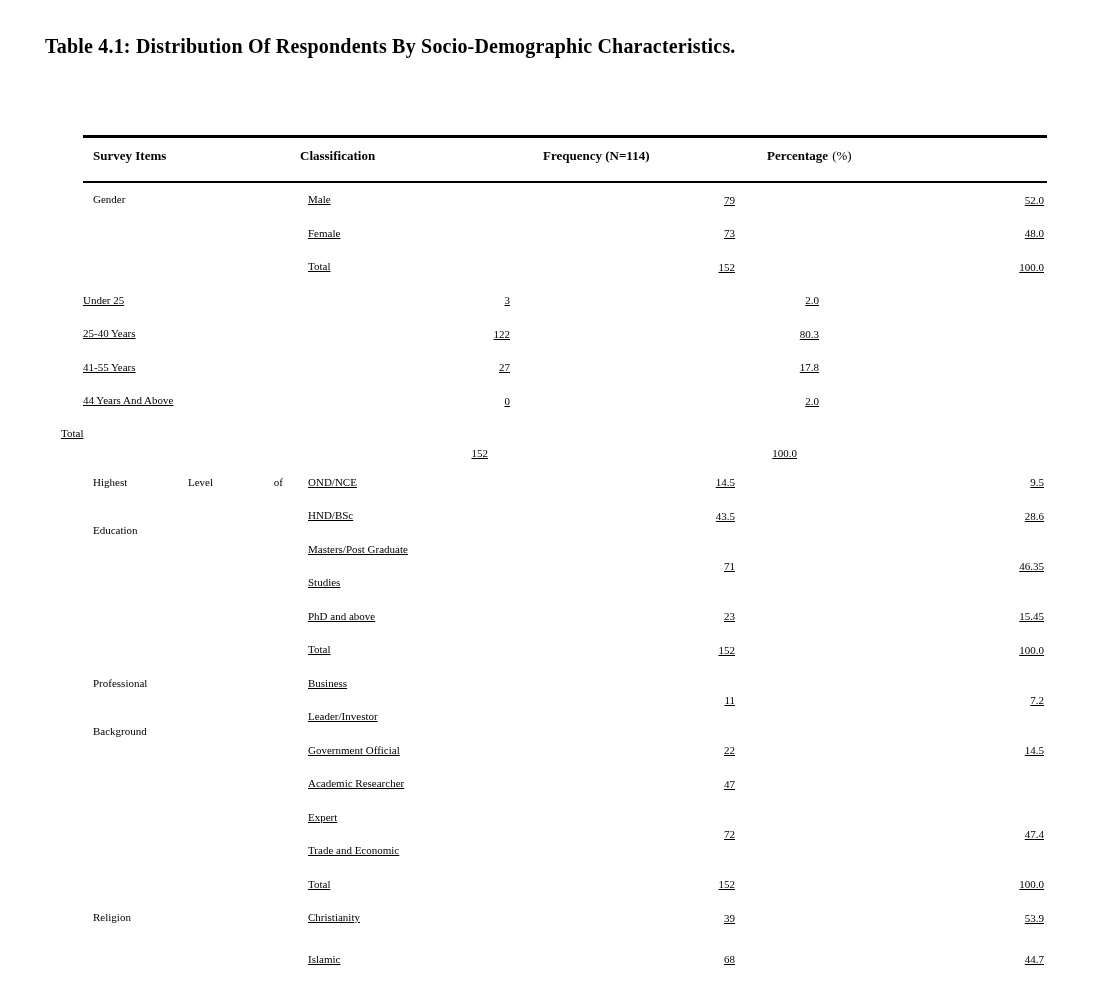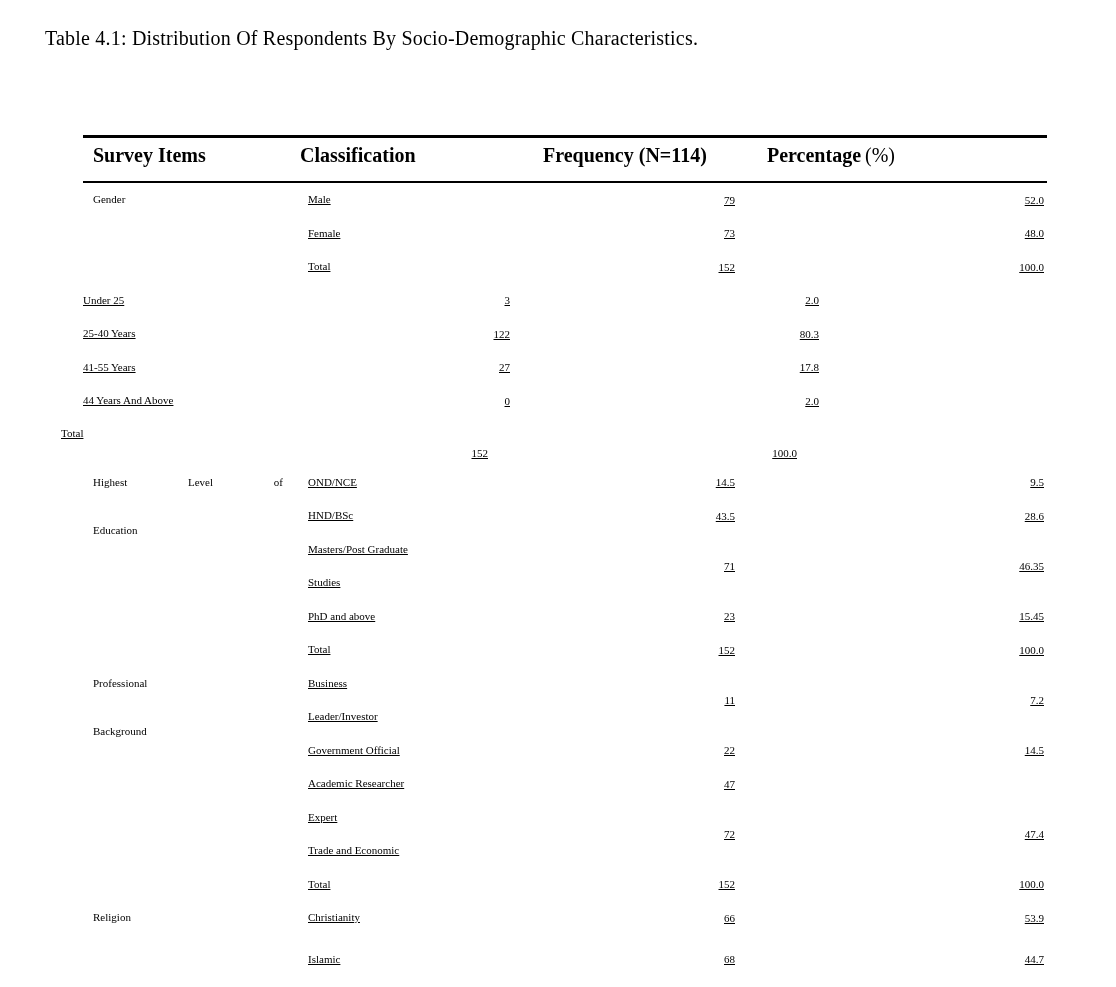--- a/index.html
+++ b/index.html
@@ -8,41 +8,41 @@
     width: 1116px;
     height: 987px;
     background: #ffffff;
     color: #000000;
     font-family: "Liberation Serif", serif;
     overflow: hidden;
   }
   .doc-title {
     position: absolute;
     left: 45px;
-    top: 27px;
+    top: 35px;
     font-size: 20px;
-    font-weight: normal;
+    font-weight: bold;
     letter-spacing: 0.2px;
     white-space: nowrap;
   }
   .table {
     position: absolute;
     left: 83px;
     top: 135px;
     width: 964px;
   }
   
   .thead {
     display: flex;
     align-items: center;
     height: 48px;
     box-sizing: border-box;
     border-top: 3px solid #000;
     border-bottom: 2px solid #000;
-    font-size: 20px;
+    font-size: 13px;
     font-weight: bold;
     padding-bottom: 8px;
   }
   .th { box-sizing: border-box; }
   .th.si { flex: 0 0 225px; padding-left: 10px; }
   .th.cl { flex: 0 0 243px; margin-left: -8px; }
   .th.fr { flex: 0 0 192px; text-align: left; }
   .th.pc { flex: 1 1 auto; padding-left: 32px; }
   .th.pc .pc-suffix { font-weight: normal; margin-left: 4px; }
   
@@ -252,21 +252,21 @@
         </div>
         <div class="section">
           <div class="survey-item">
             <div class="si-line"><span>Religion</span></div>
           </div>
           <div class="rows">
             <div class="row">
               <div class="cell cl">
                 <div class="cl-line">Christianity</div>
               </div>
-              <div class="cell fr">66</div>
+              <div class="cell fr">39</div>
               <div class="cell pc">53.9</div>
             </div>
             <div class="row gap">
               <div class="cell cl">
                 <div class="cl-line">Islamic</div>
               </div>
               <div class="cell fr">68</div>
               <div class="cell pc">44.7</div>
             </div>
           </div>

